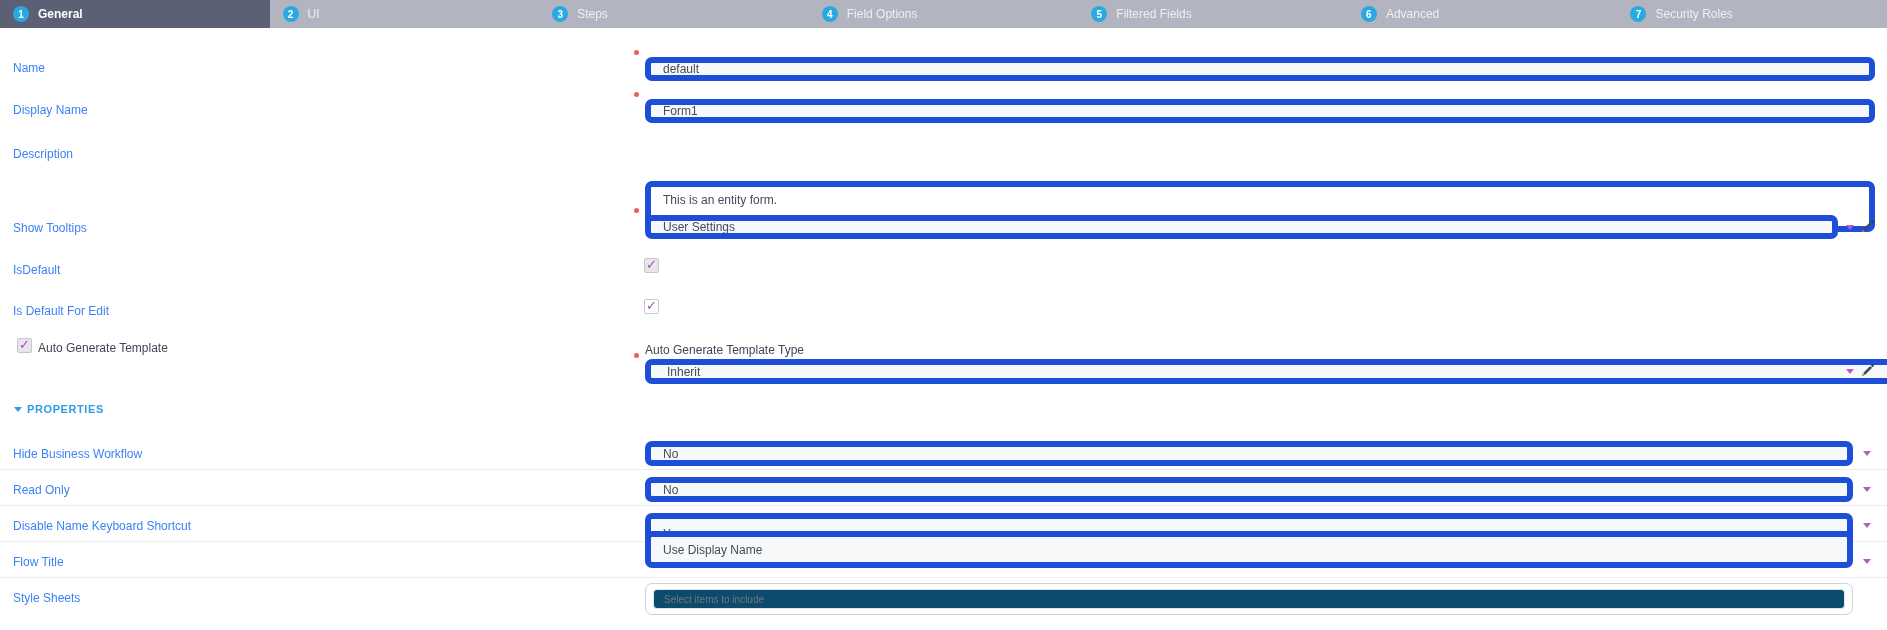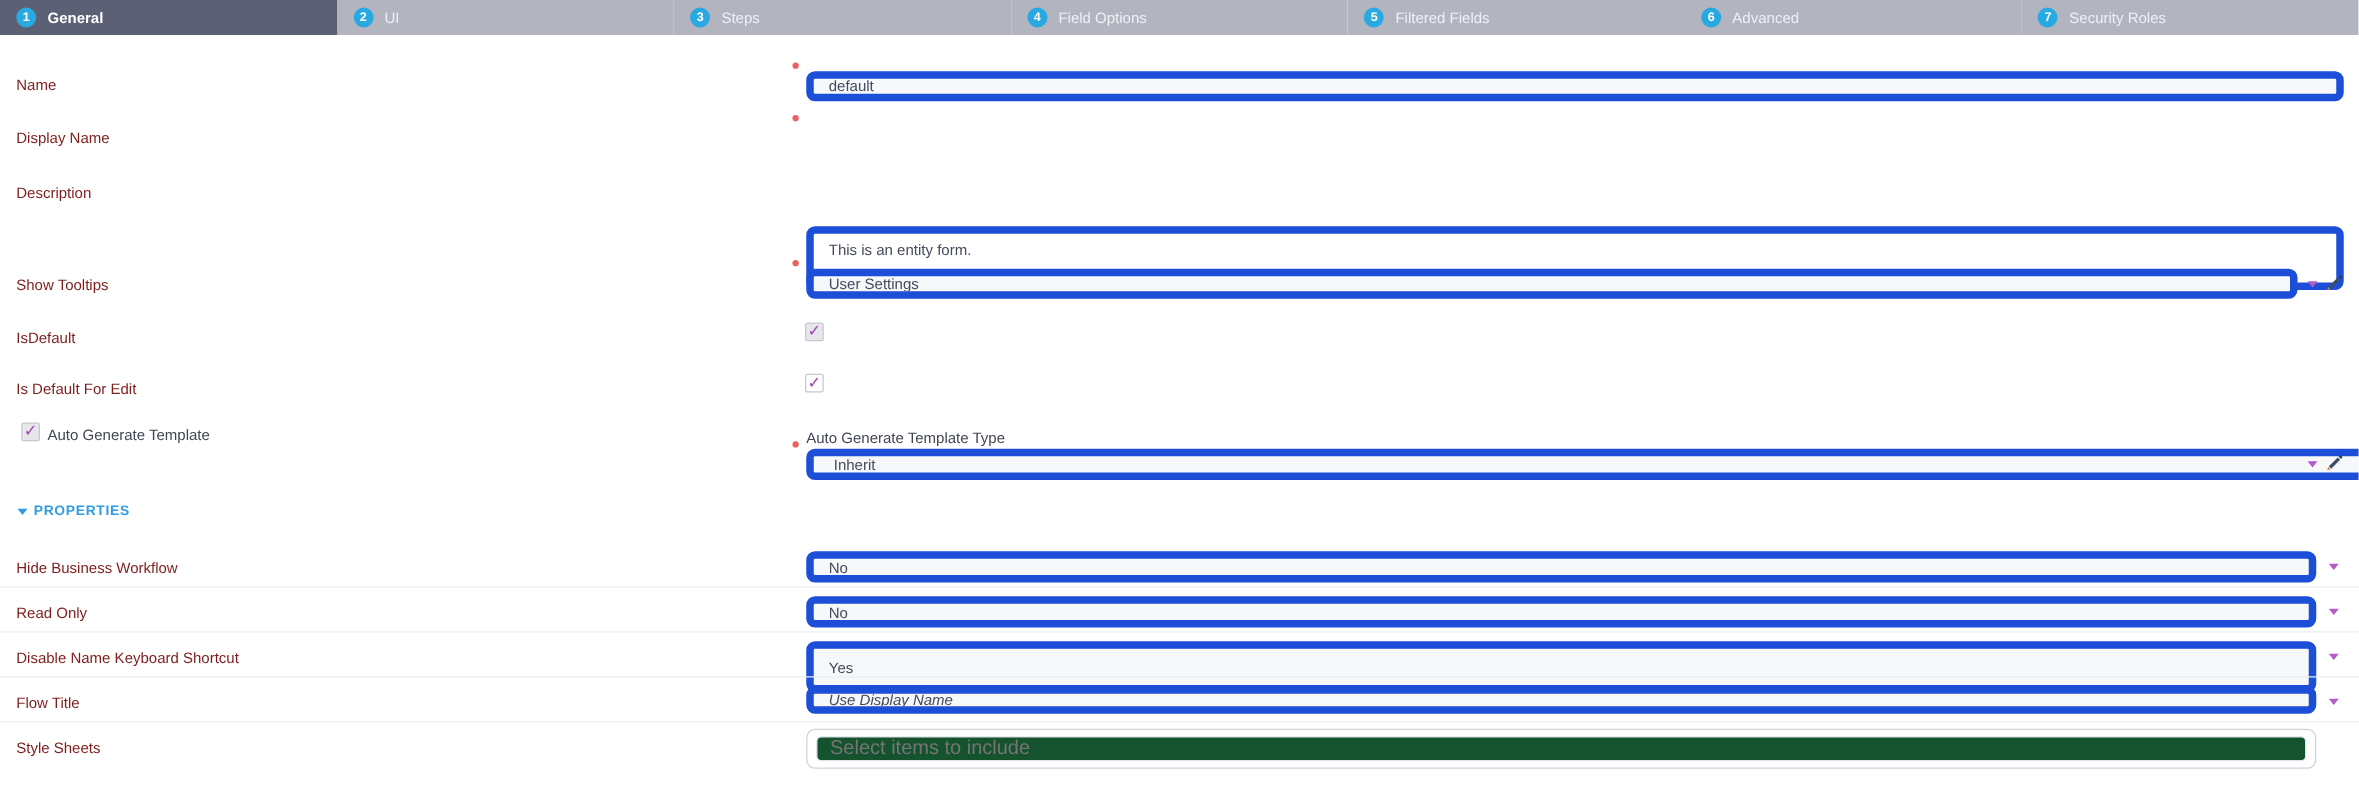--- a/index.html
+++ b/index.html
@@ -9,21 +9,21 @@
 
   
   .tabbar { position: absolute; top: 0; left: 0; width: 1887px; height: 28px; display: flex; }
   .tab { flex: 1 1 0; display: flex; align-items: center; gap: 9px; padding-left: 13px;
          background: #b2b5c0; color: #eef0f5; font-size: 12px; cursor: pointer; }
   .tab.active { background: #5b6074; color: #ffffff; font-weight: bold; }
   .step-num { width: 16px; height: 16px; border-radius: 50%; background: #29a9e1; color: #fff;
               font-size: 10px; font-weight: bold; display: flex; align-items: center; justify-content: center; flex: 0 0 auto; }
 
   
-  .field-label { position: absolute; left: 13px; font-size: 12px; color: #7f1d1d; white-space: nowrap; }
+  .field-label { position: absolute; left: 13px; font-size: 12px; color: #3b82f6; white-space: nowrap; }
   .text-input { position: absolute; height: 24px; background: #f6f8fa; border: 6px solid #1d4ed8;
                 border-radius: 7px; font-size: 12px; color: #454a5c; padding: 0 12px;
                 font-family: inherit; outline: none; }
   .white-bg { background: #ffffff; }
   textarea.text-input { padding-top: 6px; resize: none; line-height: 15px; }
   .req-dot { position: absolute; width: 5px; height: 5px; border-radius: 50%; background: #ef5e5e; }
   .caret-icon { position: absolute; width: 0; height: 0; border-left: 4px solid transparent;
                 border-right: 4px solid transparent; border-top: 5px solid #b55bc7; cursor: pointer; }
   .pencil-btn { position: absolute; width: 15px; height: 15px; cursor: pointer; }
   .checkbox { position: absolute; width: 15px; height: 15px; background: #ffffff;
@@ -31,22 +31,22 @@
   .checkbox.checked::after { content: "\2713"; position: absolute; left: 1px; top: -2px;
               color: #a34fb5; font-size: 13px; font-weight: bold; }
   .checkbox.disabled { background: #e7e7eb; }
   .divider { position: absolute; left: 0; width: 1887px; height: 1px; background: #eaedf1; }
   .section-header { position: absolute; left: 14px; display: flex; align-items: center; gap: 5px;
               color: #2f9de4; font-size: 11px; font-weight: bold; letter-spacing: 0.6px; cursor: pointer; }
   .blue-caret { width: 0; height: 0; border-left: 4px solid transparent; border-right: 4px solid transparent;
               border-top: 5px solid #2f9de4; }
   .sub-label { position: absolute; font-size: 12px; color: #414654; white-space: nowrap; }
   .ms-outer { position: absolute; background: #ffffff; border: 1px solid #ccd2da; border-radius: 7px; }
-  .ms-inner { position: absolute; background: #14532d; border: 1px solid #dfe4ea; border-radius: 4px;
-              font-size: 16px; color: #9aa0ab; padding: 0 10px; font-family: inherit; outline: none; width: 100%; height: 100%; }
+  .ms-inner { position: absolute; background: #0c4a6e; border: 1px solid #dfe4ea; border-radius: 4px;
+              font-size: 10px; color: #9aa0ab; padding: 0 10px; font-family: inherit; outline: none; width: 100%; height: 100%; }
 </style>
 </head>
 <body>
 
 <div class="screen">
 
   <div class="tabbar">
     <div class="tab active">
       <span class="step-num">1</span>
       <span>General</span>
@@ -76,20 +76,21 @@
       <span>Security Roles</span>
     </div>
   </div>
 
   <div class="field-label" style="top:61px">Name</div>
   <div class="req-dot" style="left:634px; top:50px"></div>
   <input class="text-input" style="left: 645px; top: 57px; width: 1230px;" value="default">
 
   <div class="field-label" style="top:103px">Display Name</div>
   <div class="req-dot" style="left:634px; top:92px"></div>
+  <input class="text-input" style="left: 645px; top: 99px; width: 1230px;" value="Form1">
 
   <div class="field-label" style="top:147px">Description</div>
   <textarea class="text-input white-bg" style="left: 645px; top: 141px; width: 1230px; height: 51px; margin-top: 40px;">This is an entity form.</textarea>
 
   <div class="field-label" style="top:221px">Show Tooltips</div>
   <div class="req-dot" style="left:634px; top:208px"></div>
   <input class="text-input" style="left: 645px; top: 215px; width: 1193px;" value="User Settings">
   <div class="caret-icon" style="left:1846px; top:225px"></div>
   <div class="pencil-btn" style="left:1860px; top:219px">
     <svg width="15" height="15" viewBox="0 0 16 16">
@@ -134,21 +135,21 @@
   <input class="text-input" style="left: 645px; top: 477px; width: 1208px; height: 25px;" value="No">
   <div class="caret-icon" style="left:1863px; top:487px"></div>
   <div class="divider" style="top:505px"></div>
 
   <div class="field-label" style="top:519px">Disable Name Keyboard Shortcut</div>
   <input class="text-input" style="left: 645px; top: 513px; width: 1208px; height: 41px;" value="Yes">
   <div class="caret-icon" style="left:1863px; top:523px"></div>
   <div class="divider" style="top:541px"></div>
 
   <div class="field-label" style="top:555px">Flow Title</div>
-  <input class="text-input" style="left: 645px; top: 549px; width: 1208px; height: 22px; font-style: italic;" value="Use Display Name">
+  <input class="text-input" style="left: 645px; top: 531px; width: 1208px; height: 37px;" value="Use Display Name">
   <div class="caret-icon" style="left:1863px; top:559px"></div>
   <div class="divider" style="top:577px"></div>
 
   <div class="field-label" style="top:591px">Style Sheets</div>
   <div class="ms-outer" style="left:645px; top:583px; width:1208px; height:32px">
     <div style="position:absolute; left:7px; top:5px; width:1192px; height:20px;">
       <input class="ms-inner" placeholder="Select items to include" style="">
     </div>
   </div>
 

